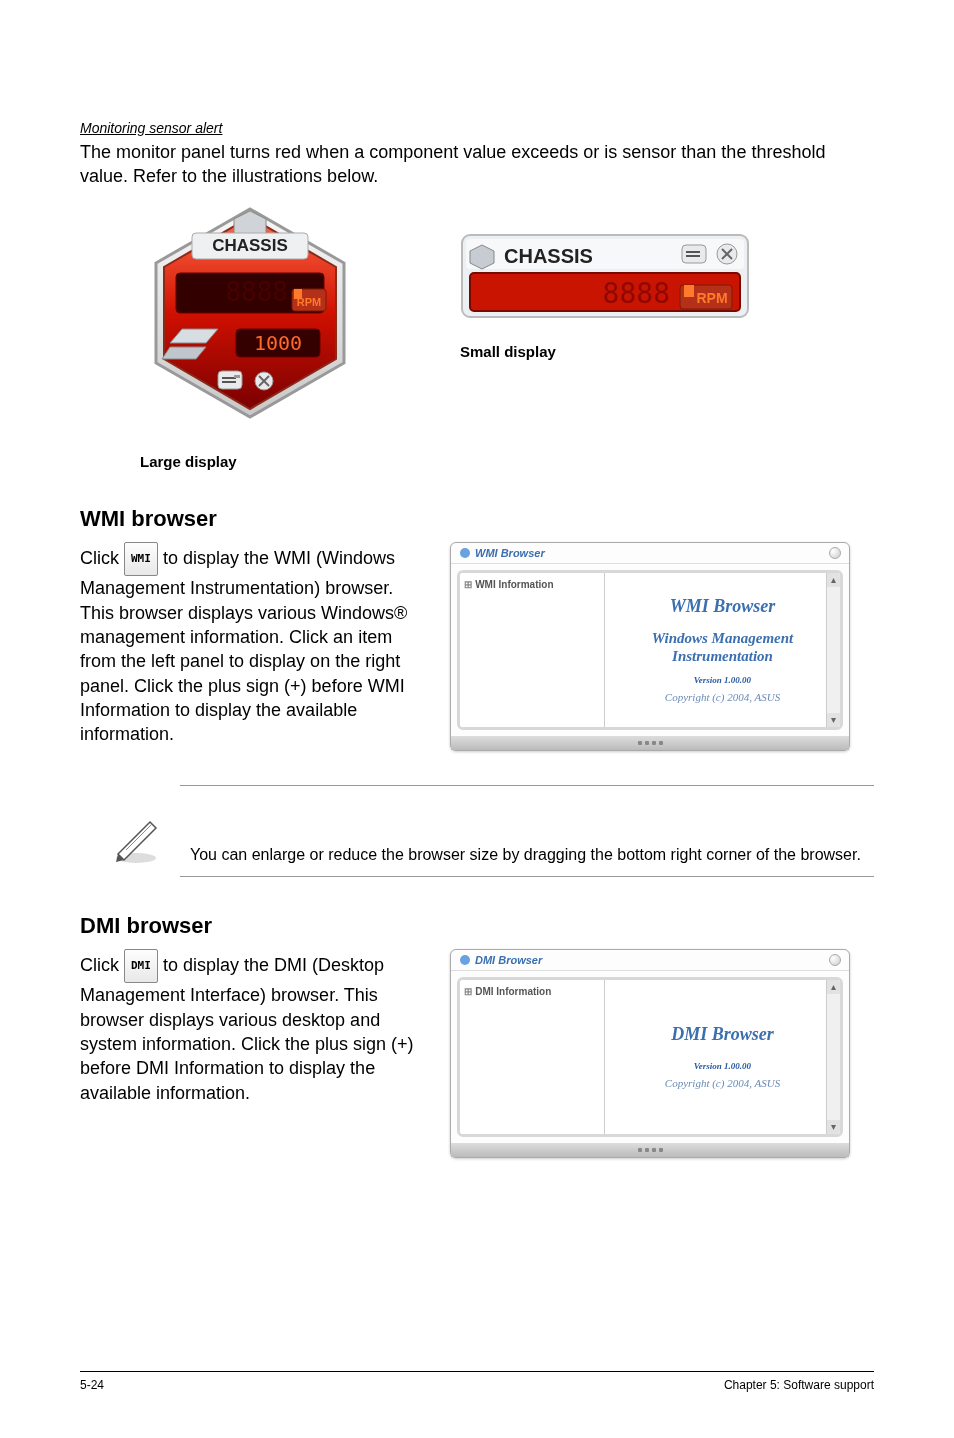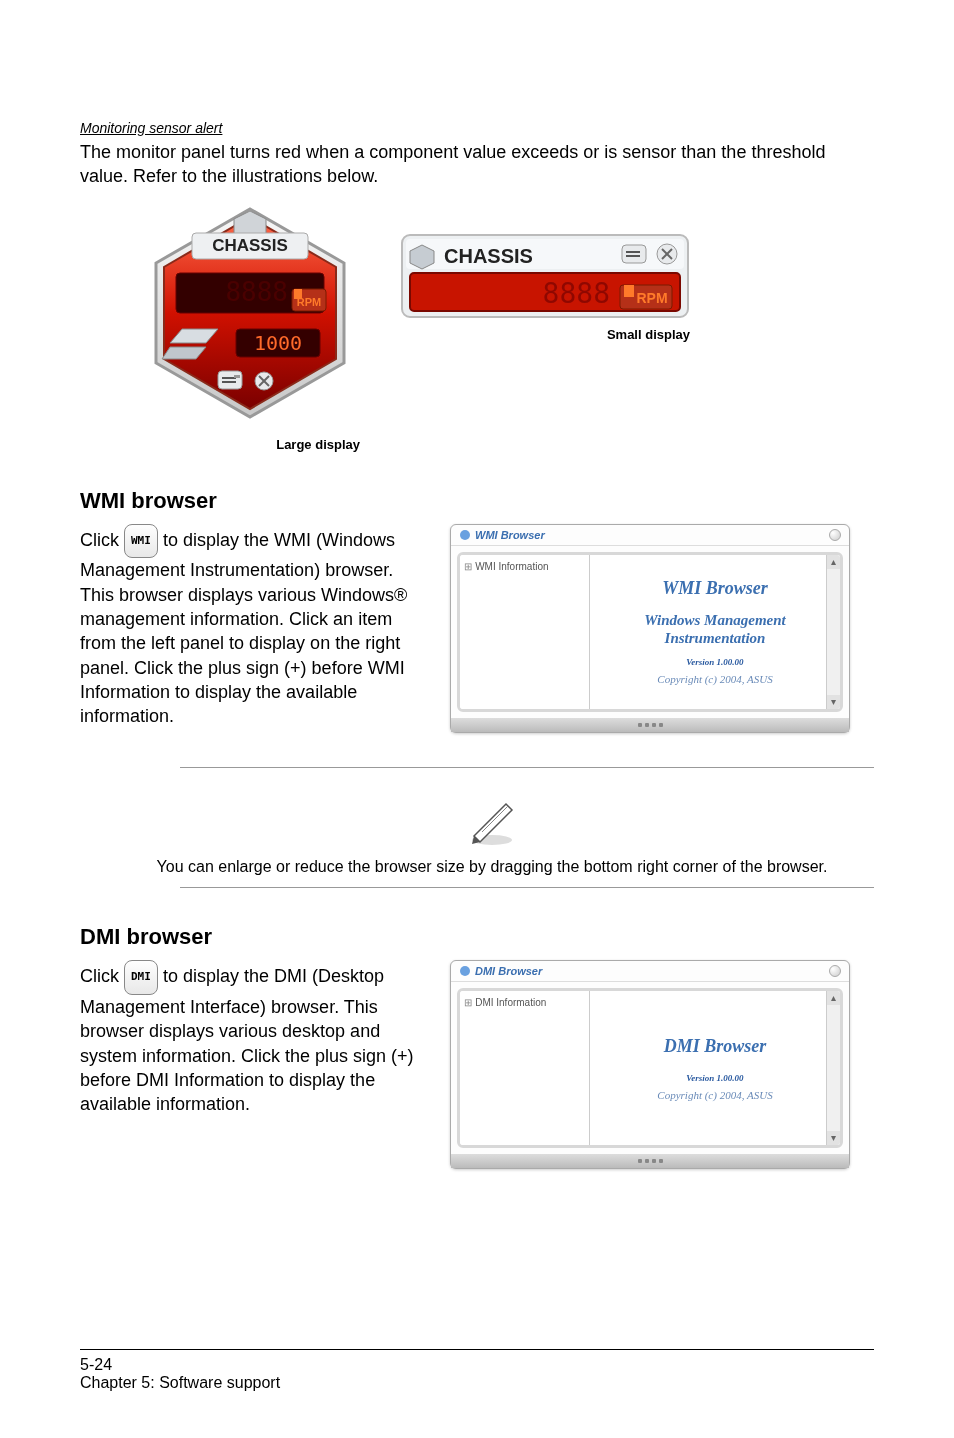--- a/index.html
+++ b/index.html
@@ -18,53 +18,54 @@
     font-size: 14px;
     margin-bottom: 4px;
   }
   .para {
     font-size: 18px;
     line-height: 1.35;
     margin-bottom: 14px;
   }
   .row {
     display: flex;
+    gap: 60px;
     align-items: flex-start;
   }
   .gauge-large {
     width: 220px;
     margin-left: 60px;
   }
   .gauge-svg { display: block; }
   .caption {
-    font-size: 13px;
-    font-weight: bold;
-    text-align: right;
-    margin-top: 4px;
+    font-size: 15px;
+    font-weight: bold;
+    text-align: left;
+    margin-top: 20px;
   }
   .gauge-small-wrap {
     margin-top: 30px;
     margin-left: 40px;
     width: 290px;
   }
   .h2 {
     font-size: 22px;
     font-weight: bold;
     margin-top: 36px;
     margin-bottom: 10px;
   }
   .click-button {
     display: inline-block;
     border: 1px solid #888;
     background: linear-gradient(#fefefe,#e8e8e8);
     font-family: monospace;
     font-weight: bold;
     font-size: 11px;
     padding: 9px 6px;
-    border-radius: 8px;
+    border-radius: 2px;
     vertical-align: middle;
   }
   .two-col {
     display: flex;
     gap: 30px;
     align-items: flex-start;
   }
   .two-col .text { flex: 0 0 340px; }
   .browser-window {
     width: 400px;
@@ -92,26 +93,27 @@
   }
   .browser-body {
     display: flex;
     height: 160px;
     border: 3px solid #d8d8d8;
     border-radius: 6px;
     margin: 6px;
     overflow: hidden;
   }
   .tree-pane {
-    width: 130px;
+    width: 145px;
     border-right: 1px solid #ccc;
     background: #fff;
     padding: 6px 4px;
     font-size: 10px;
     color: #555;
+    font-weight: bold;
   }
   .tree-item::before { content: "⊞ "; color:#888; }
   .content-pane {
     flex: 1;
     background: #fff;
     padding: 10px 8px;
     text-align: center;
     display: flex;
     flex-direction: column;
     justify-content: center;
@@ -143,24 +145,23 @@
   .scroll-down { bottom:0; }
   .grip {
     height: 14px;
     background: linear-gradient(#ddd,#bbb);
     display:flex; align-items:center; justify-content:center;
     gap:3px;
   }
   .grip span{ width:4px; height:4px; background:#888; border-radius:1px; display:block; }
   .note-block {
     display: flex;
-    gap: 8px;
+    gap: 28px;
     margin: 28px 0 10px 30px;
-    align-items: center;
-    flex-direction: column;
+    align-items: flex-end;
   }
   .note-line-top, .note-line-bottom {
     border: none;
     border-top: 1px solid #999;
     margin-left: 100px;
     margin-right: 0;
   }
   .note-line-top { margin-top: 24px; }
   .note-line-bottom { margin-bottom: 20px; }
   .note-text {
@@ -170,22 +171,21 @@
   .pencil-svg { flex: 0 0 auto; }
   .footer {
     position: absolute;
     bottom: 46px;
     left: 80px;
     right: 80px;
     border-top: 1px solid #000;
     padding-top: 6px;
     display: flex;
     justify-content: space-between;
-    font-size: 16px;
-    flex-direction: column;
+    font-size: 12px;
   }
 </style>
 </head>
 <body>
 
 <div class="section-title-italic">Monitoring sensor alert</div>
 <div class="para">The monitor panel turns red when a component value exceeds or is sensor than the threshold value. Refer to the illustrations below.</div>
 
 <div class="row">
   <div class="gauge-large">

